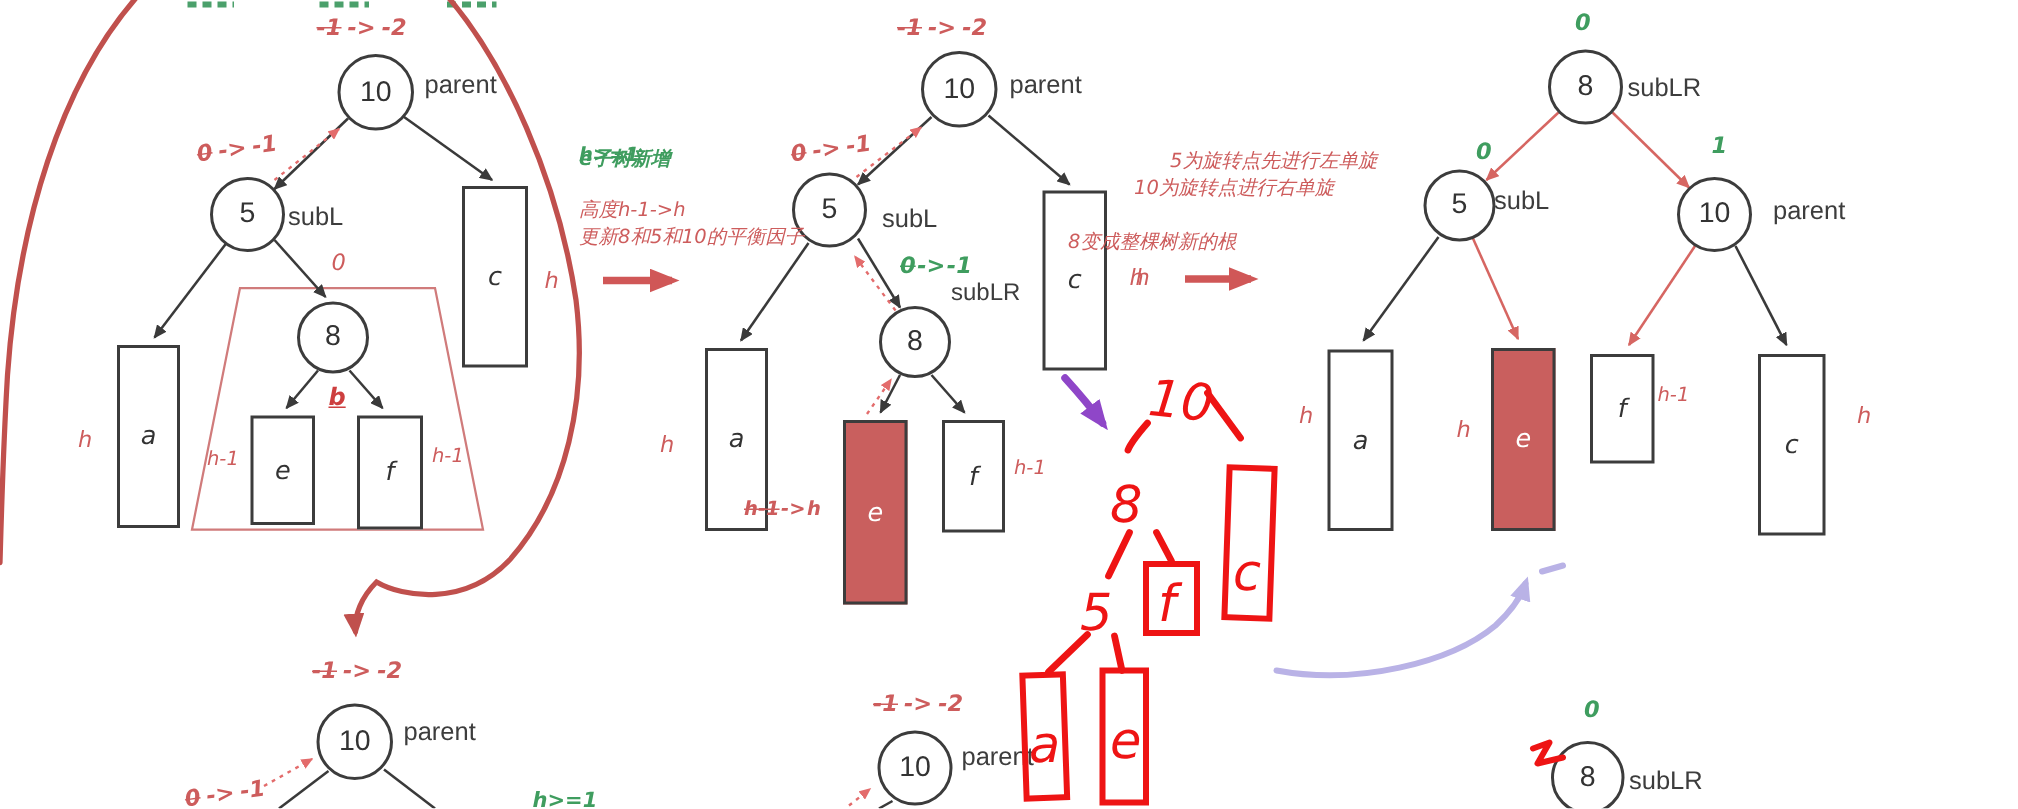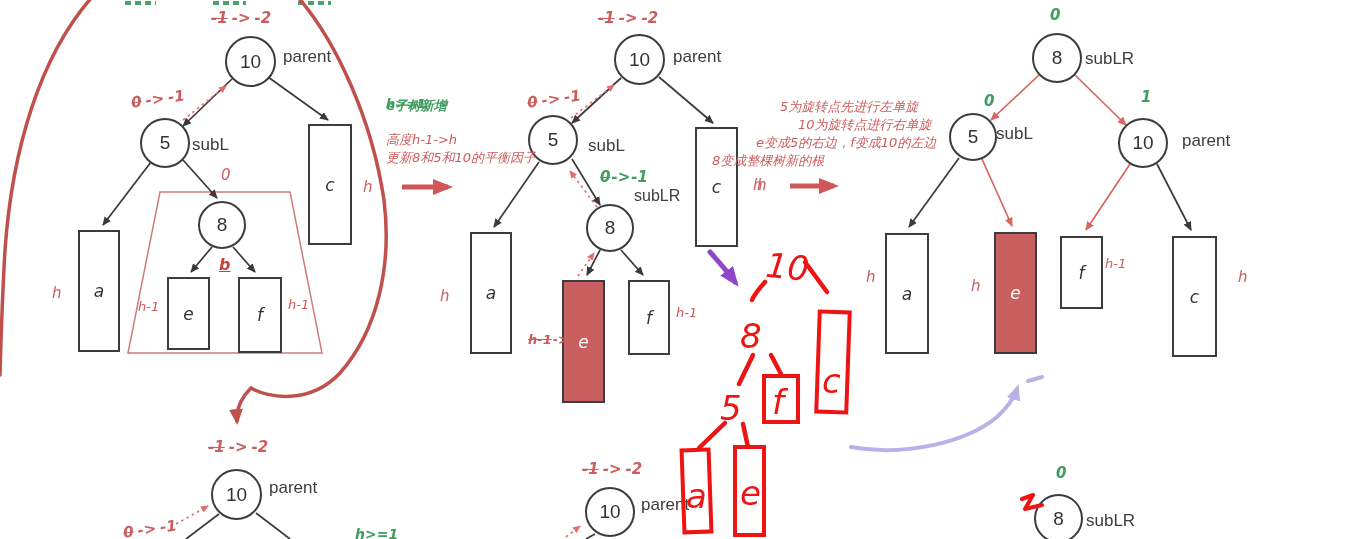--- a/index.html
+++ b/index.html
@@ -150,29 +150,28 @@
     <span class="strike">0</span><span>-&gt;</span><span>-1</span>
   </span>
   <span class="lbl sm" style="left:634px;top:187px">subLR</span>
   <div class="node" style="left:586px;top:204px;width:48px;height:48px">8</div>
 
   <div class="rect" style="left:470px;top:232px;width:42px;height:122px">a</div>
   <div class="rect redfill" style="left:562px;top:280px;width:43px;height:123px">e</div>
   <div class="rect" style="left:628px;top:280px;width:42px;height:75px">f</div>
   <div class="rect" style="left:695px;top:127px;width:43px;height:120px">c</div>
   <span class="hlbl" style="left:440px;top:287px">h</span>
-  <span class="bf tight" style="left:528px;top:332px;font-size:13px">
+  <span class="bf tight" style="left:496px;top:332px;font-size:13px">
     <span class="strike">h-1</span><span>-&gt;</span><span>h</span>
   </span>
   <span class="hlbl sm" style="left:676px;top:305px">h-1</span>
   <span class="hlbl" style="left:753px;top:176px">h</span>
 
   <span class="note red" style="left:780px;top:98px">5为旋转点先进行左单旋</span>
-  <span class="note red" style="left:798px;top:116px">10为旋转点进行右单旋</span>
-  <span class="note red" style="left:756px;top:134px">e变成5的右边，f变成10的左边</span>
+  <span class="note red" style="left:756px;top:116px">10为旋转点进行右单旋</span>
   <span class="note red" style="left:712px;top:152px">8变成整棵树新的根</span>
   <span class="note red big" style="left:757px;top:176px;font-style:italic">h</span>
 
   <span class="bf green" style="left:1050px;top:6px">0</span>
   <div class="node" style="left:1032px;top:33px;width:50px;height:50px">8</div>
   <span class="lbl" style="left:1085px;top:49px">subLR</span>
 
   <span class="bf green" style="left:984px;top:92px">0</span>
   <div class="node" style="left:949px;top:113px;width:48px;height:48px">5</div>
   <span class="lbl" style="left:996px;top:124px">subL</span>

